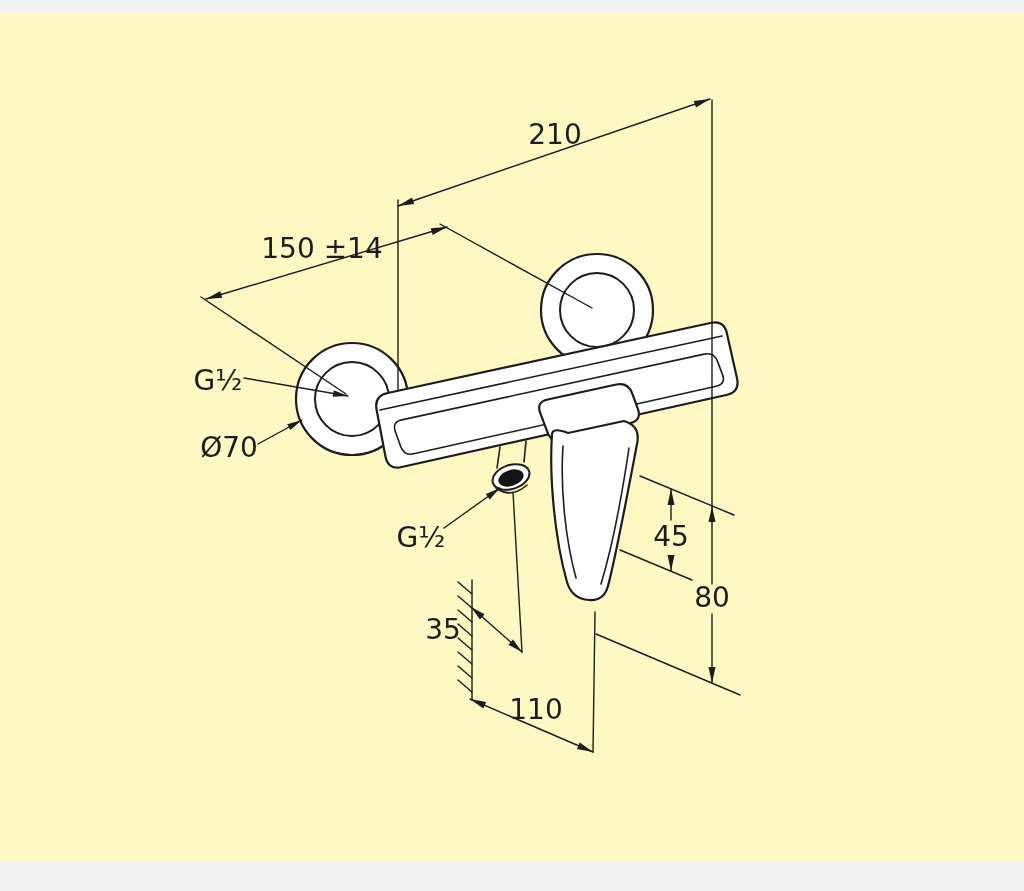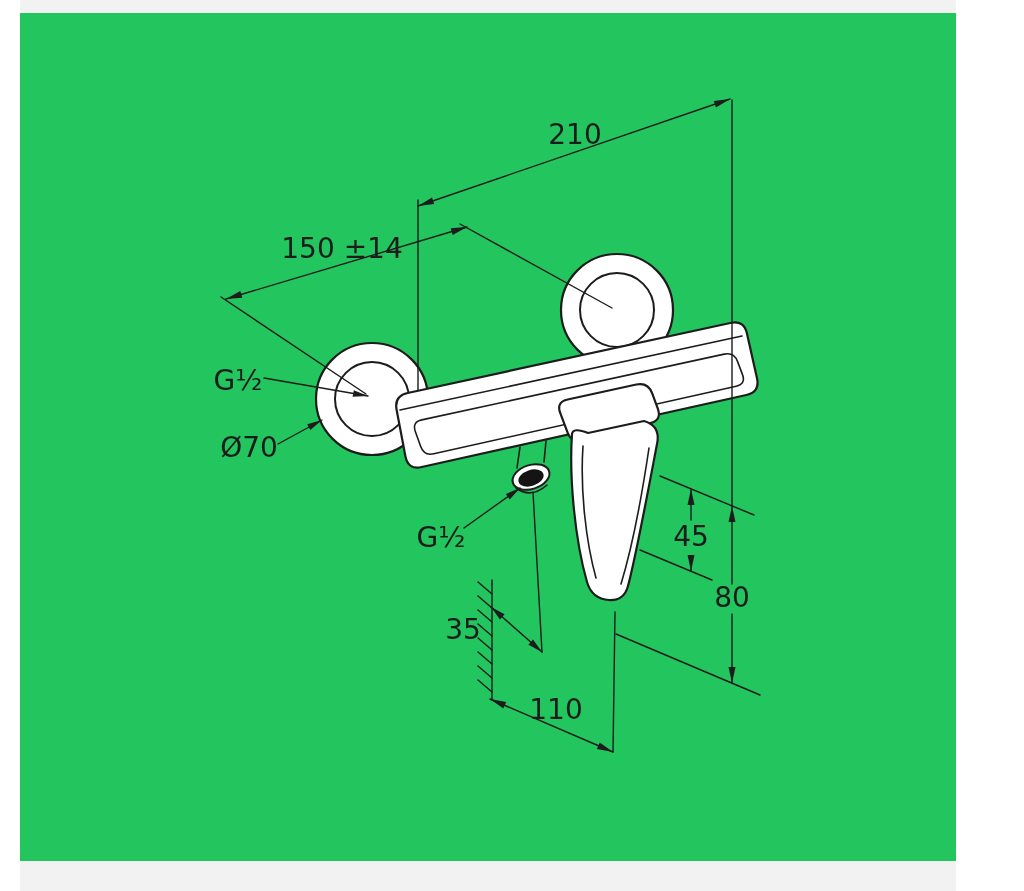--- a/index.html
+++ b/index.html
@@ -1,22 +1,21 @@
 <!DOCTYPE html>
 <html><head>
 <meta charset="utf-8">
 <style>
   html,body{margin:0;padding:0;background:#ffffff;}
   .stage{
     position:relative;
-    width:936px;height:891px;
-    background:#22c55e;
+    width:1024px;height:891px;
+    background:#fef9c3;
     font-family:"DejaVu Sans", sans-serif;
     overflow:hidden;
-    margin-left:20px;
   }
   .band{position:absolute;left:0;width:1024px;background:#f2f2f2;}
   .band.top{top:0;height:13px;}
   .band.bottom{bottom:0;height:30px;}
   svg{position:absolute;top:0;left:0;}
   .outline{fill:#ffffff;stroke:#1c1c1c;stroke-width:2.2;stroke-linejoin:round;}
   .detail{fill:none;stroke:#1c1c1c;stroke-width:1.6;stroke-linecap:round;}
   .dim{fill:none;stroke:#1c1c1c;stroke-width:1.4;stroke-linecap:round;}
   .arrow{fill:#1c1c1c;stroke:none;}
   .lbl{fill:#1c1c1c;font-size:28px;font-family:"DejaVu Sans", sans-serif;}

